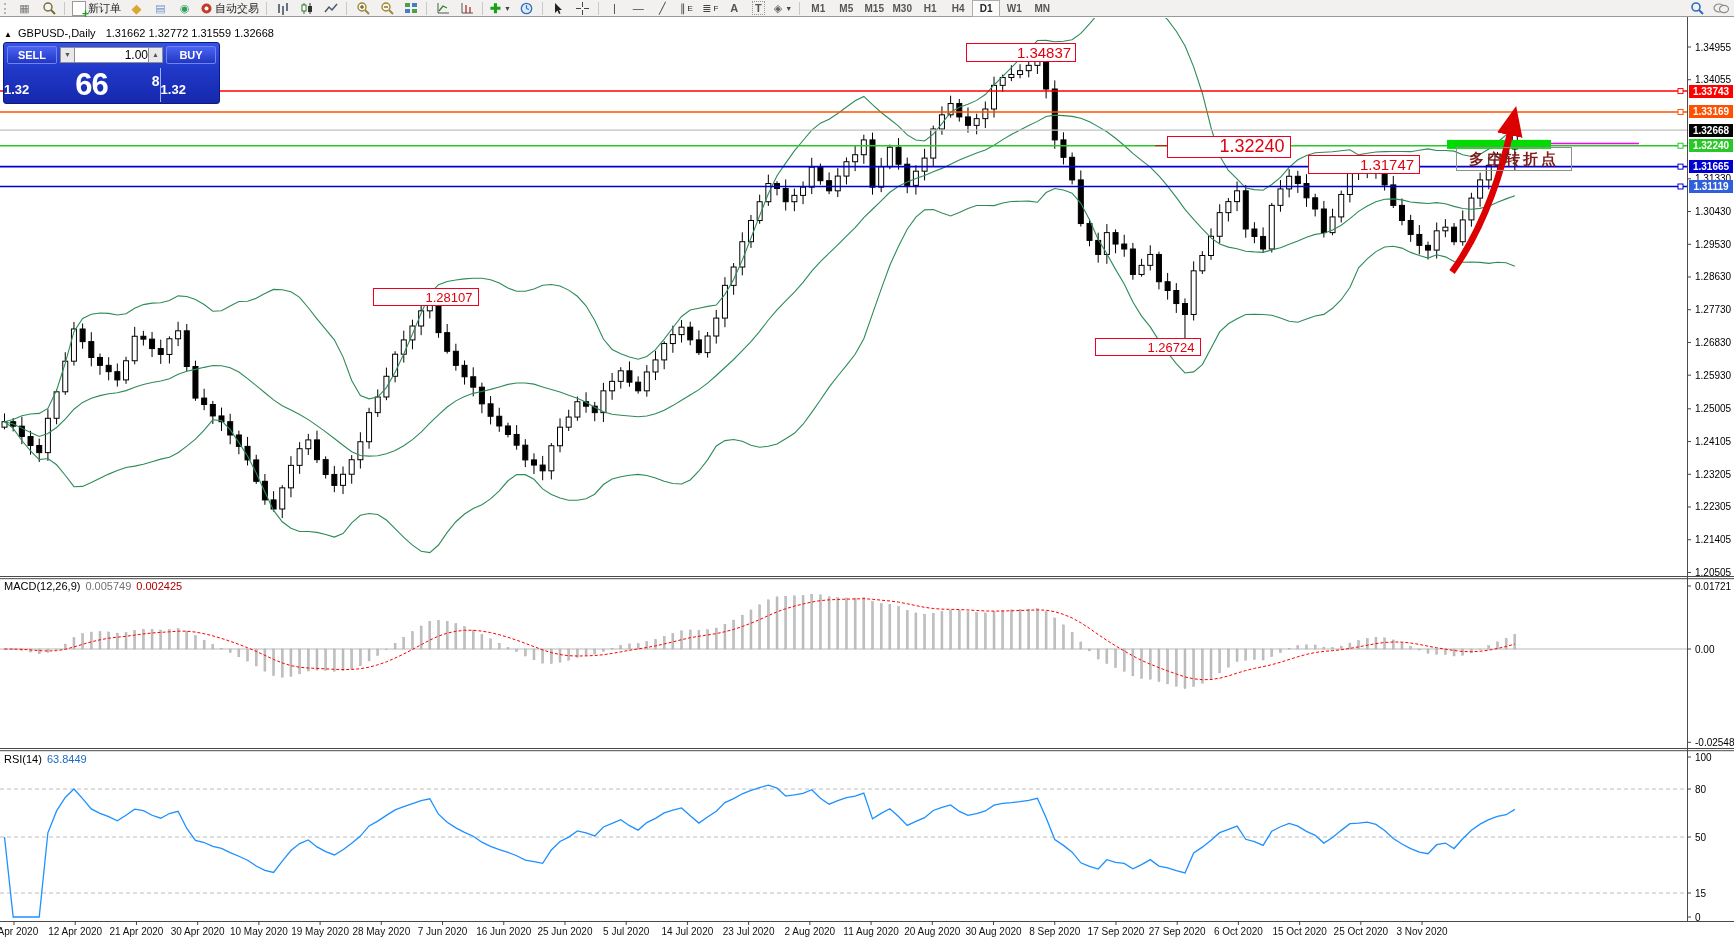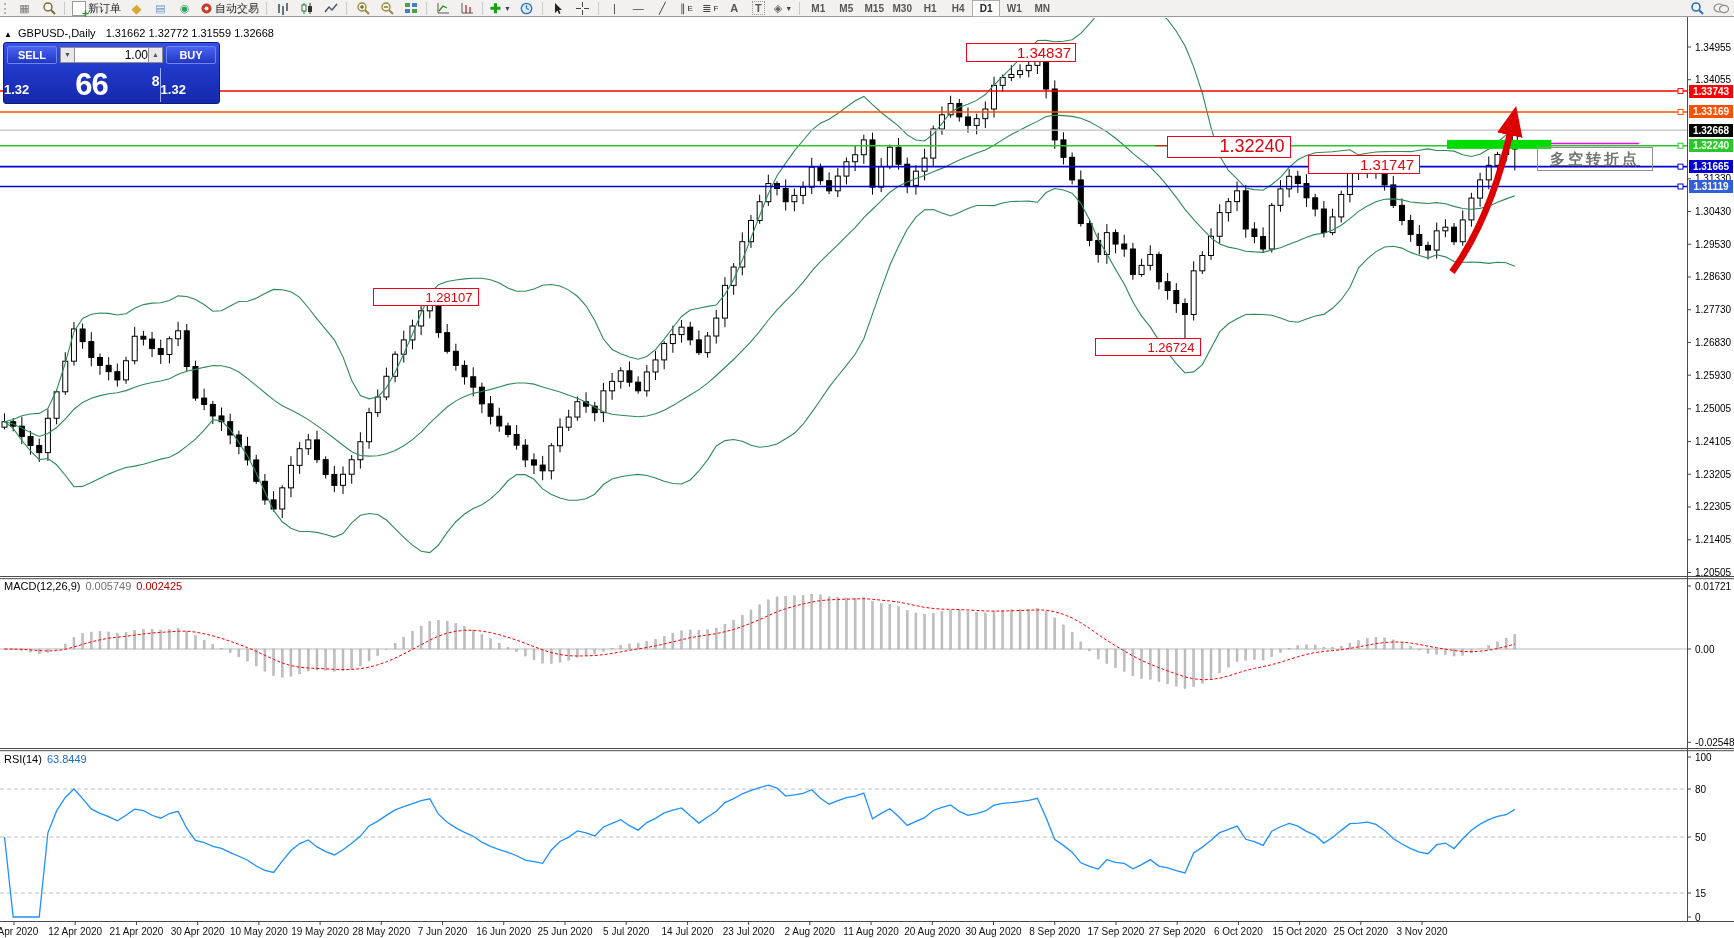--- a/index.html
+++ b/index.html
@@ -951,21 +951,21 @@
       </div>
     </div>
 
     <div class="ind-label" style="left:4px;top:580px">
       <span>MACD(12,26,9)</span><span class="v1">0.005749</span><span class="v2">0.002425</span>
     </div>
     <div class="ind-label" style="left:4px;top:753px">
       <span>RSI(14)</span><span class="vb">63.8449</span>
     </div>
 
-    <div class="turnbox" id="turnbox" style="left: 1537px; top: 147px; width: 114px; height: 22px; color: #737373; text-decoration: underline;">多空转折点</div>
+    <div class="turnbox" id="turnbox" style="left: 1456px; top: 147px; width: 114px; height: 22px; color: #7f1d1d;">多空转折点</div>
     <div id="badges">
         <div class="badge" style="top: 84.5727px; background: rgb(255, 0, 0);">1.33743</div>
         <div class="badge" style="top: 105.445px; background: rgb(255, 79, 0);">1.33169</div>
         <div class="badge" style="top: 123.664px; background: rgb(0, 0, 0);">1.32668</div>
         <div class="badge" style="top: 139.227px; background: rgb(40, 200, 40);">1.32240</div>
         <div class="badge" style="top: 160.136px; background: rgb(0, 0, 208);">1.31665</div>
         <div class="badge" style="top: 179.991px; background: rgb(47, 95, 217);">1.31119</div>
       </div>
     <div id="ptags">
         <div class="ptag" style="left: 966px; top: 42.7909px; width: 62px; height: 17px; font-size: 15px;">1.34837</div>

